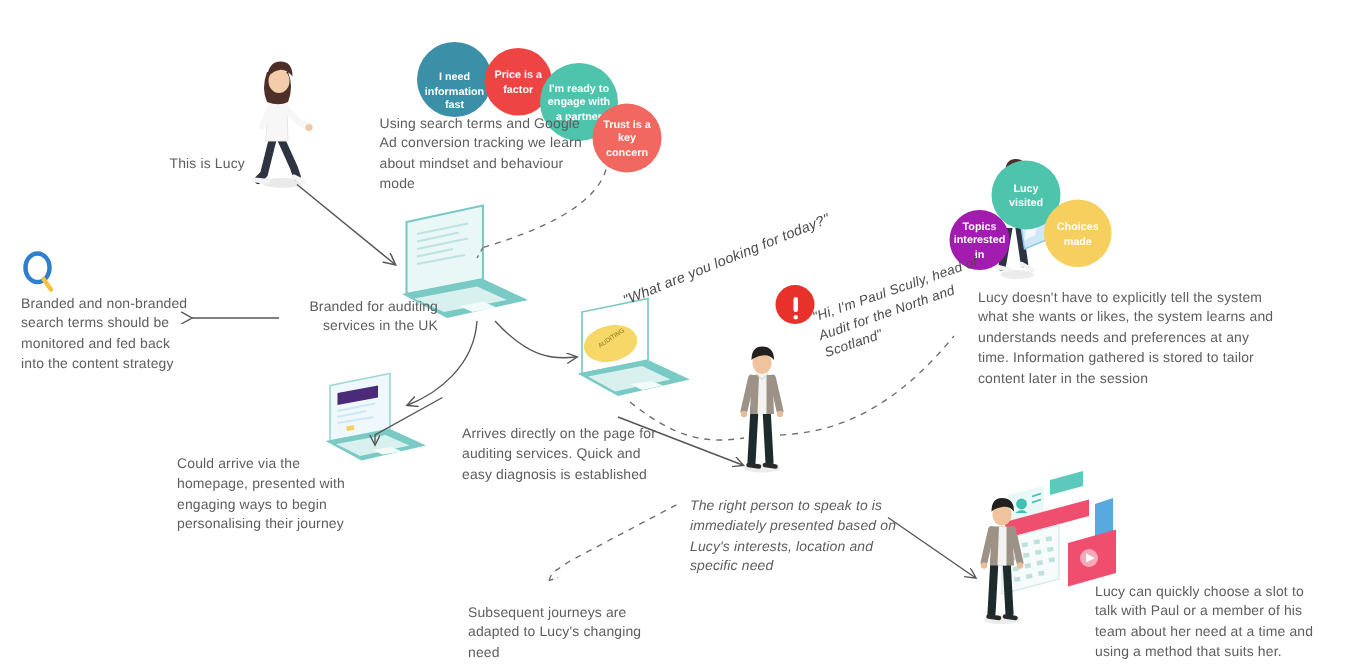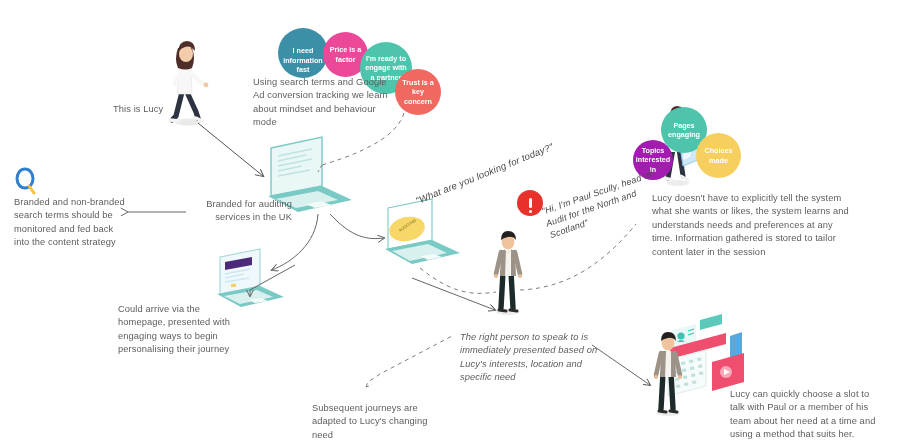--- a/index.html
+++ b/index.html
@@ -267,32 +267,32 @@
     <path d="M420 268 C450 292 470 296 496 292" stroke="#6e6e6e" stroke-width=".9" fill="none" stroke-dasharray="4,4"></path>
     <path d="M520 290 C572 288 608 258 636 224" stroke="#6e6e6e" stroke-width=".9" fill="none" stroke-dasharray="4,4"></path>
 
     <path d="M366 387 L368 382 L380 374 L452 336" stroke="#6e6e6e" stroke-width=".9" fill="none" stroke-dasharray="4,4"></path>
     <path d="M366 387 L372 385" stroke="#6e6e6e" stroke-width=".9" fill="none" stroke-dasharray="3,3"></path>
   </svg>
 
   <div class="bubble" style="left:278px;top:28px;width:50px;height:50px;background:#3b8fa6;align-items:flex-end;">
     <span>I need information fast</span>
   </div>
-  <div class="bubble" style="left:323px;top:32px;width:45px;height:45px;background:#ec4899;text-align:center;">
+  <div class="bubble" style="left:323px;top:32px;width:45px;height:45px;background:#ef4444;text-align:center;">
     <span>Price is a factor</span>
   </div>
   <div class="bubble" style="left:360px;top:42px;width:52px;height:52px;background:#4fc4ad;">
     <span>I'm ready to engage with a partner</span>
   </div>
   <div class="bubble" style="left:395px;top:69px;width:46px;height:46px;background:#f0685f;">
     <span>Trust is a key concern</span>
   </div>
 
   <div class="bubble" style="left:661px;top:107px;width:46px;height:46px;background:#4fc4ad;">
-    <span>Pages engaging</span>
+    <span>Lucy visited</span>
   </div>
   <div class="bubble" style="left:633px;top:140px;width:40px;height:40px;background:#a21caf;">
     <span>Topics interested in</span>
   </div>
   <div class="bubble" style="left:696px;top:133px;width:45px;height:45px;background:#f6cf5e;">
     <span>Choices made</span>
   </div>
 
   <div class="magnifier" style="left:14px;top:167px;">
     <svg width="26" height="28" viewBox="0 0 26 28">
@@ -318,20 +318,23 @@
   <div class="note" style="left:118px;top:303px;width:135px;white-space:pre-line;">Could arrive via the
 homepage, presented with
 engaging ways to begin
 personalising their journey</div>
 
   <div class="note" style="left:14px;top:196px;width:130px;white-space:pre-line;">Branded and non-branded
 search terms should be
 monitored and fed back
 into the content strategy</div>
 
+  <div class="note" style="left:308px;top:283px;width:145px;white-space:pre-line;">Arrives directly on the page for
+auditing services. Quick and
+easy diagnosis is established</div>
 
   <div class="note" style="left:460px;top:331px;width:160px;white-space:pre-line;font-style:italic;">The right person to speak to is
 immediately presented based on
 Lucy's interests, location and
 specific need</div>
 
   <div class="note" style="left:652px;top:192px;width:240px;white-space:pre-line;">Lucy doesn't have to explicitly tell the system
 what she wants or likes, the system learns and
 understands needs and preferences at any
 time. Information gathered is stored to tailor

